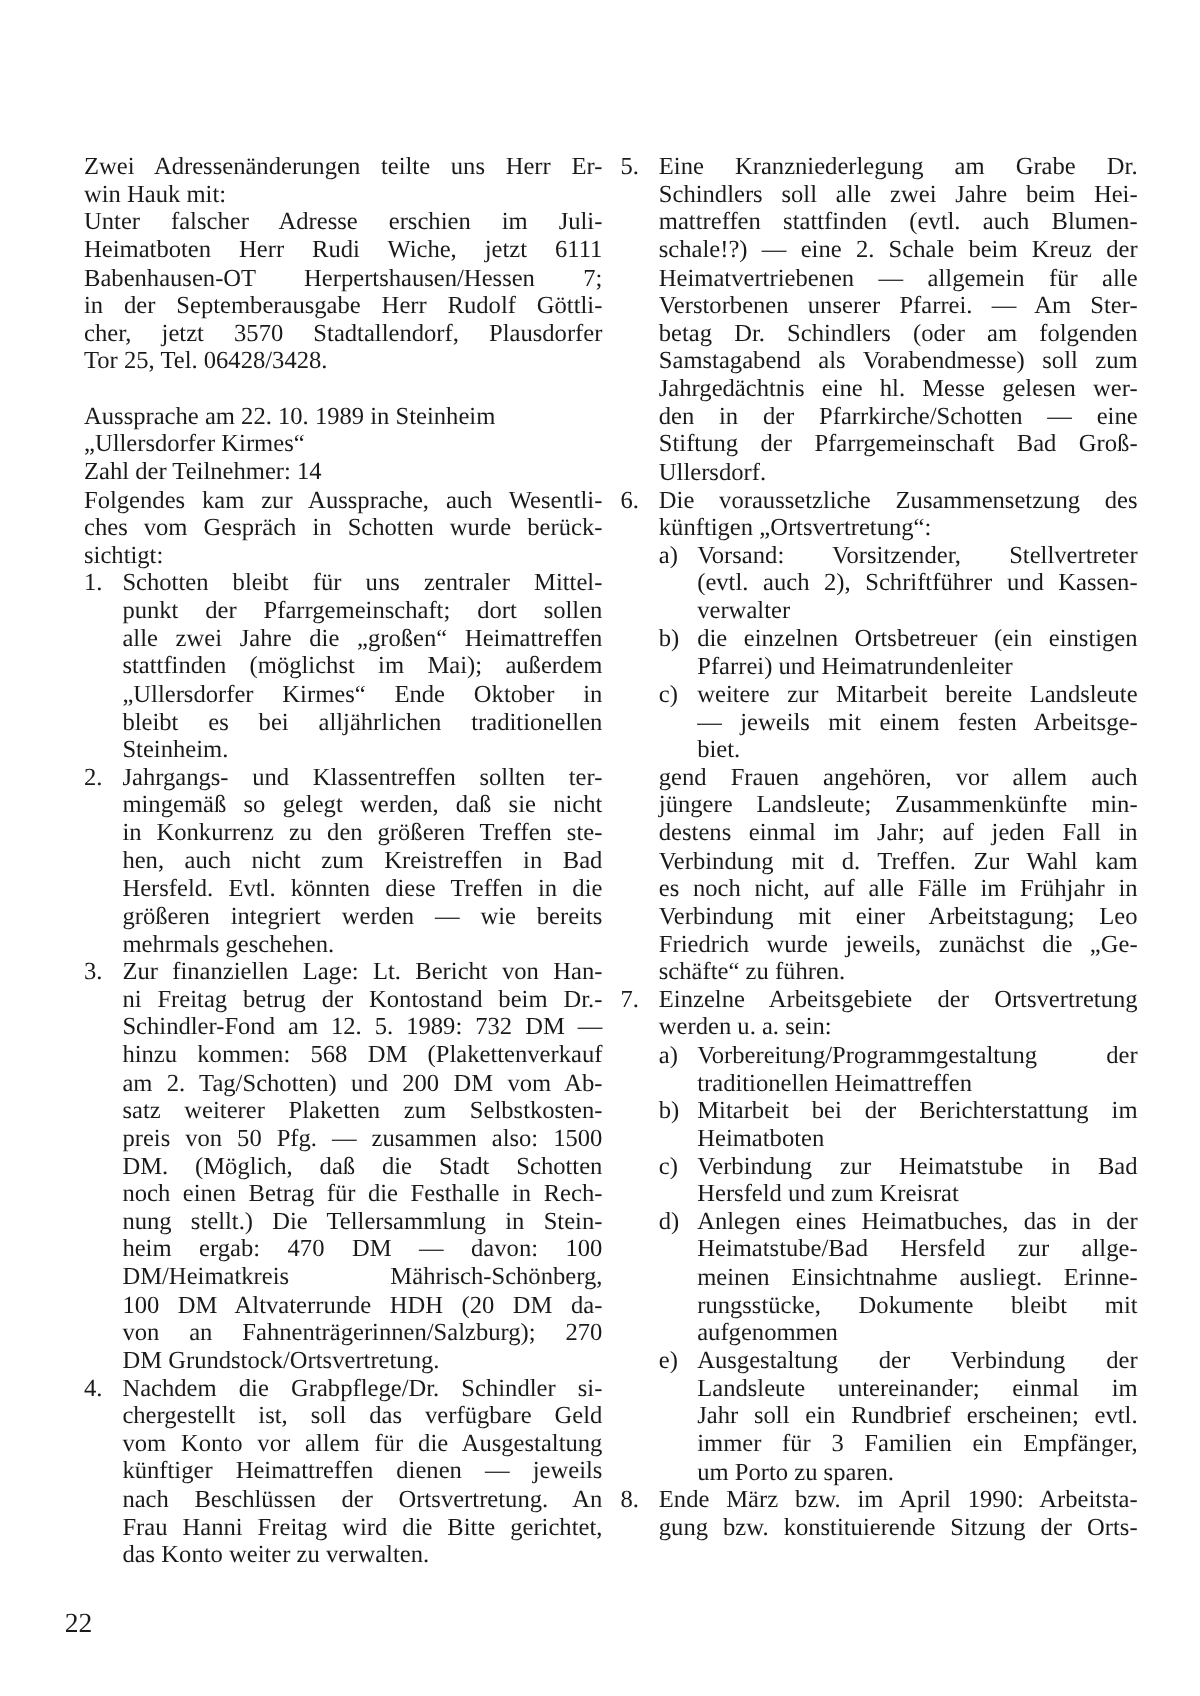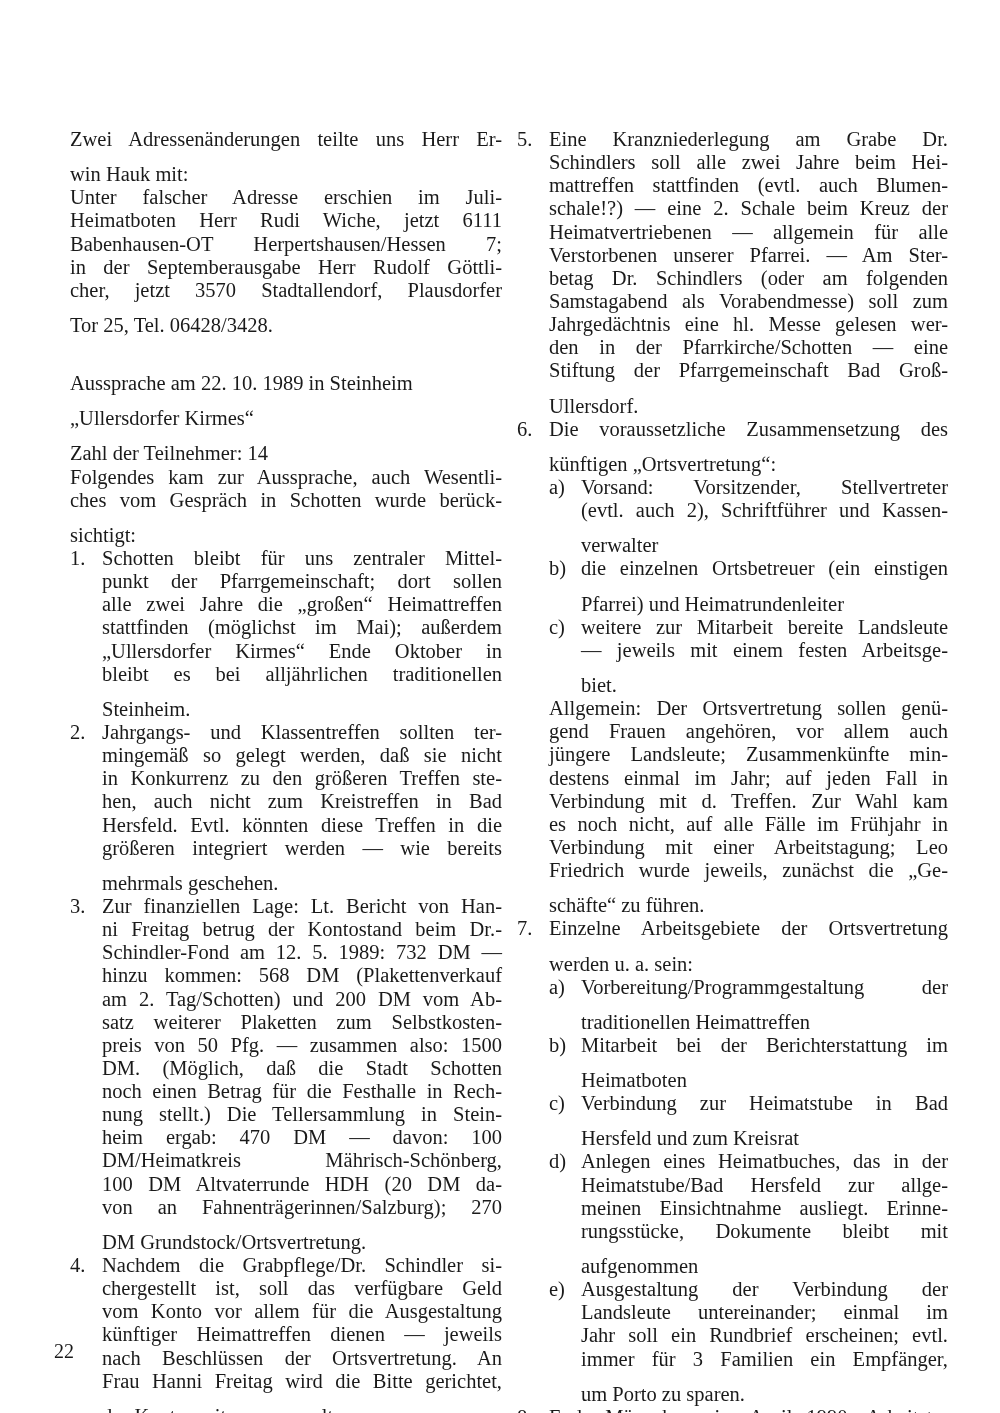--- a/index.html
+++ b/index.html
@@ -2,28 +2,28 @@
 <html><head>
 <meta charset="utf-8">
 <style>
   html, body { margin: 0; padding: 0; background: #ffffff; }
   body { width: 1000px; height: 1413px; position: relative; overflow: hidden;
          font-family: "Liberation Serif", "DejaVu Serif", serif; color: #1a1a1a; }
   .col { position: absolute; top: 128px; font-size: 20.5px; line-height: 23.15px; }
   .col-left { left: 70px; width: 432px; }
   .col-right { left: 517px; width: 431px; }
   .ln { display: block; white-space: nowrap; text-align: justify; text-align-last: justify; height: 23.15px; overflow: visible; }
-  .ln.last { text-align-last: left; margin-top: 12px; }
+  .ln.last { text-align-last: left; }
   .gap { height: 23px; }
   .bold { font-weight: normal; }
   .item { position: relative; padding-left: 32px; }
   .item .num { position: absolute; left: 0; top: 0; }
   .sub { position: relative; padding-left: 32px; }
   .sub .num { position: absolute; left: 0; top: 0; }
-  .page-num { position: absolute; left: 54px; top: 1340px; font-size: 20px; }
+  .page-num { position: absolute; left: 54px; top: 1340px; font-size: 23px; }
 </style>
 </head>
 <body>
 
 <div class="col col-left">
   <div>
     <span class="ln">Zwei Adressenänderungen teilte uns Herr Er-</span>
     <span class="ln last">win Hauk mit:</span>
     <span class="ln">Unter falscher Adresse erschien im Juli-</span>
     <span class="ln">Heimatboten Herr Rudi Wiche, jetzt 6111</span>
@@ -129,21 +129,20 @@
       <span class="ln">die einzelnen Ortsbetreuer (ein einstigen</span>
       <span class="ln last">Pfarrei) und Heimatrundenleiter</span>
     </div>
     <div class="sub">
       <span class="num">c)</span>
       <span class="ln">weitere zur Mitarbeit bereite Landsleute</span>
       <span class="ln">— jeweils mit einem festen Arbeitsge-</span>
       <span class="ln last">biet.</span>
     </div>
     <div>
-      <span class="ln">Allgemein: Der Ortsvertretung sollen genü-</span>
       <span class="ln">gend Frauen angehören, vor allem auch</span>
       <span class="ln">jüngere Landsleute; Zusammenkünfte min-</span>
       <span class="ln">destens einmal im Jahr; auf jeden Fall in</span>
       <span class="ln">Verbindung mit d. Treffen. Zur Wahl kam</span>
       <span class="ln">es noch nicht, auf alle Fälle im Frühjahr in</span>
       <span class="ln">Verbindung mit einer Arbeitstagung; Leo</span>
       <span class="ln">Friedrich wurde jeweils, zunächst die „Ge-</span>
       <span class="ln last">schäfte“ zu führen.</span>
     </div>
   </div>

